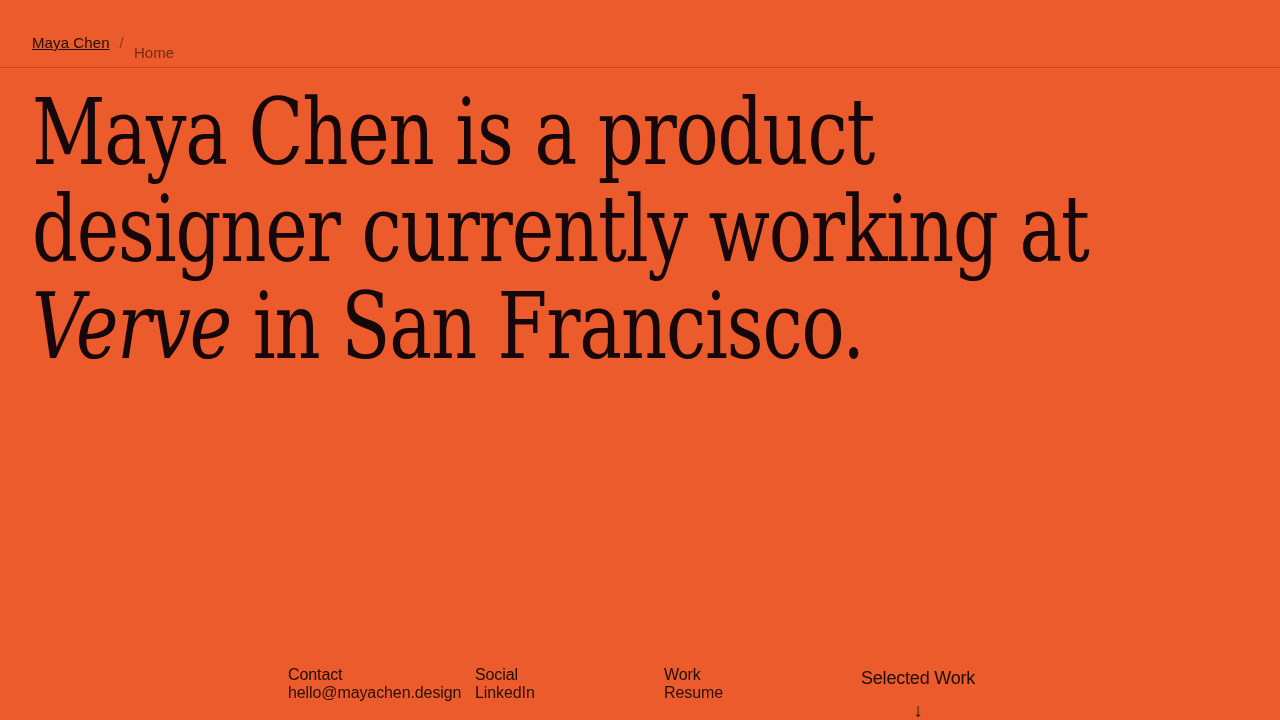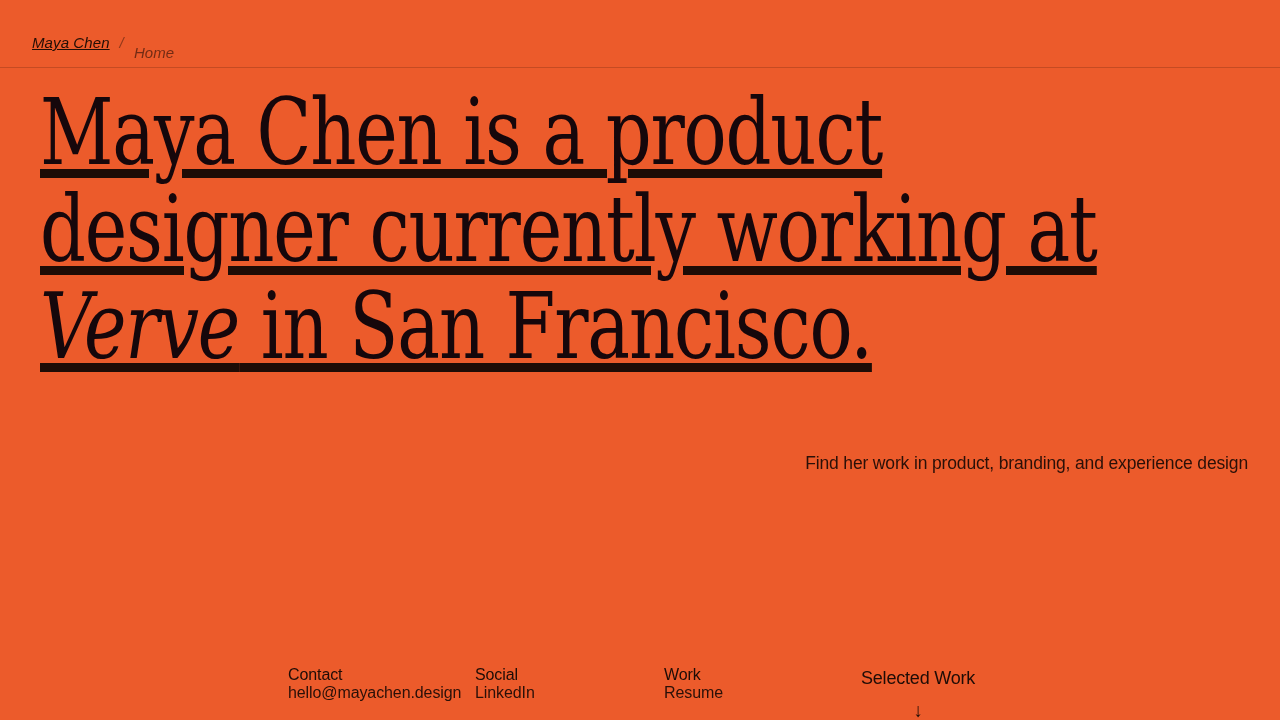--- a/index.html
+++ b/index.html
@@ -17,21 +17,20 @@
     position:relative;
   }
 
   
   .topbar {
     position:absolute;
     top:0; left:0;
     width:1280px;
     height:68px;
     border-bottom:1px solid rgba(60,18,6,0.22);
-    font-style:italic;
   }
 
   .breadcrumb {
     position:absolute;
     left:32px;
     top:24px;
     display:flex;
     align-items:center;
     gap:10px;
     font-size:15px;
@@ -49,24 +48,23 @@
   .crumb-current {
     color:rgba(40,14,6,0.62);
     font-weight:400;
     white-space:nowrap;
     margin-top:20px;
   }
 
   
   .hero {
     position:absolute;
-    left:40px;
+    left:32px;
     top:84px;
     width:1000px;
-    text-decoration:underline;
   }
 
   .headline {
     font-family:"DejaVu Serif", "Liberation Serif", serif;
     font-weight:400;
     font-size:92px;
     line-height:97px;
     letter-spacing:-1.5px;
     color:#16070B;
     transform:scaleX(0.78);
@@ -161,21 +159,20 @@
 
 <div class="hero">
   <h1 class="headline">
     <span class="line">Maya Chen is a product</span>
     <span class="line">designer currently working at</span>
     <span class="line"><em>Verve</em><span> in San Francisco.</span></span>
   </h1>
 </div>
 
 <p class="intro">
-  <span class="line">Find her work in product, branding, and experience design</span>
 </p>
 
 <footer class="footer">
 
   <div class="foot-col c1">
     <div class="foot-head">Contact</div>
     <a class="foot-link" href="#">hello@mayachen.design</a>
   </div>
 
   <div class="foot-col c2">

